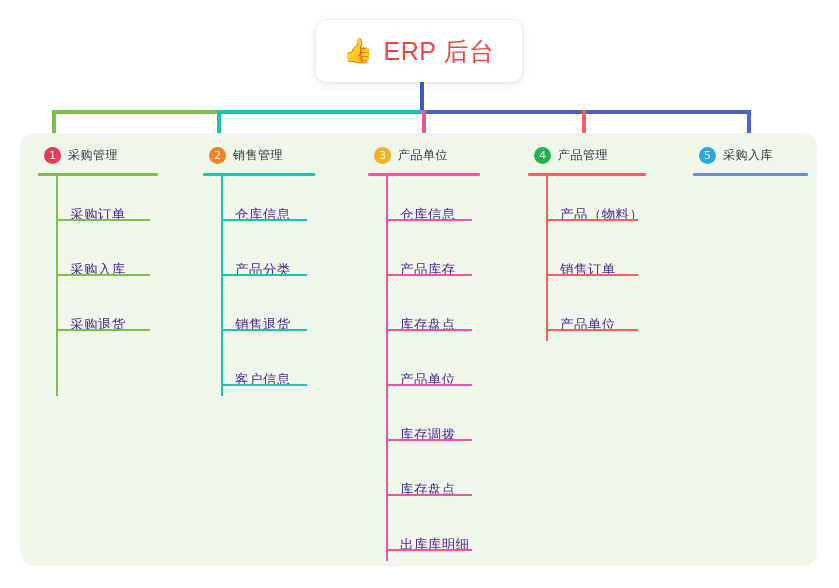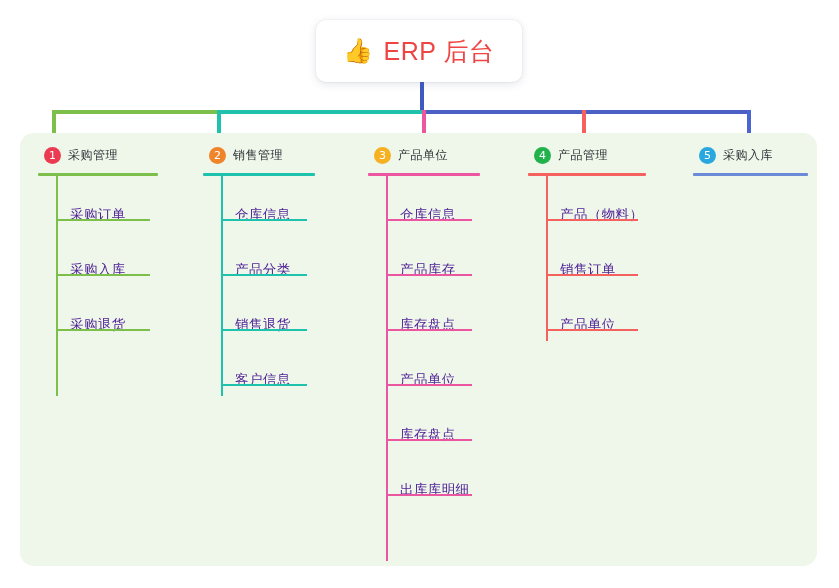--- a/index.html
+++ b/index.html
@@ -146,20 +146,24 @@
           </div>
           <div class="leaf">
             <span class="leaf-label">库存盘点</span>
             <div class="leaf-rule" style="background: rgb(236, 85, 160); width: 86px;"></div>
           </div>
           <div class="leaf">
             <span class="leaf-label">产品单位</span>
             <div class="leaf-rule" style="background: rgb(236, 85, 160); width: 86px;"></div>
           </div>
           <div class="leaf">
+            <span class="leaf-label">库存调拨</span>
+            <div class="leaf-rule" style="background: rgb(236, 85, 160); width: 86px;"></div>
+          </div>
+          <div class="leaf">
             <span class="leaf-label">库存盘点</span>
             <div class="leaf-rule" style="background: rgb(236, 85, 160); width: 86px;"></div>
           </div>
           <div class="leaf">
             <span class="leaf-label">出库库明细</span>
             <div class="leaf-rule" style="background: rgb(236, 85, 160); width: 86px;"></div>
           </div>
         </div>
       </div>
       <div class="col" style="left: 528px;">

